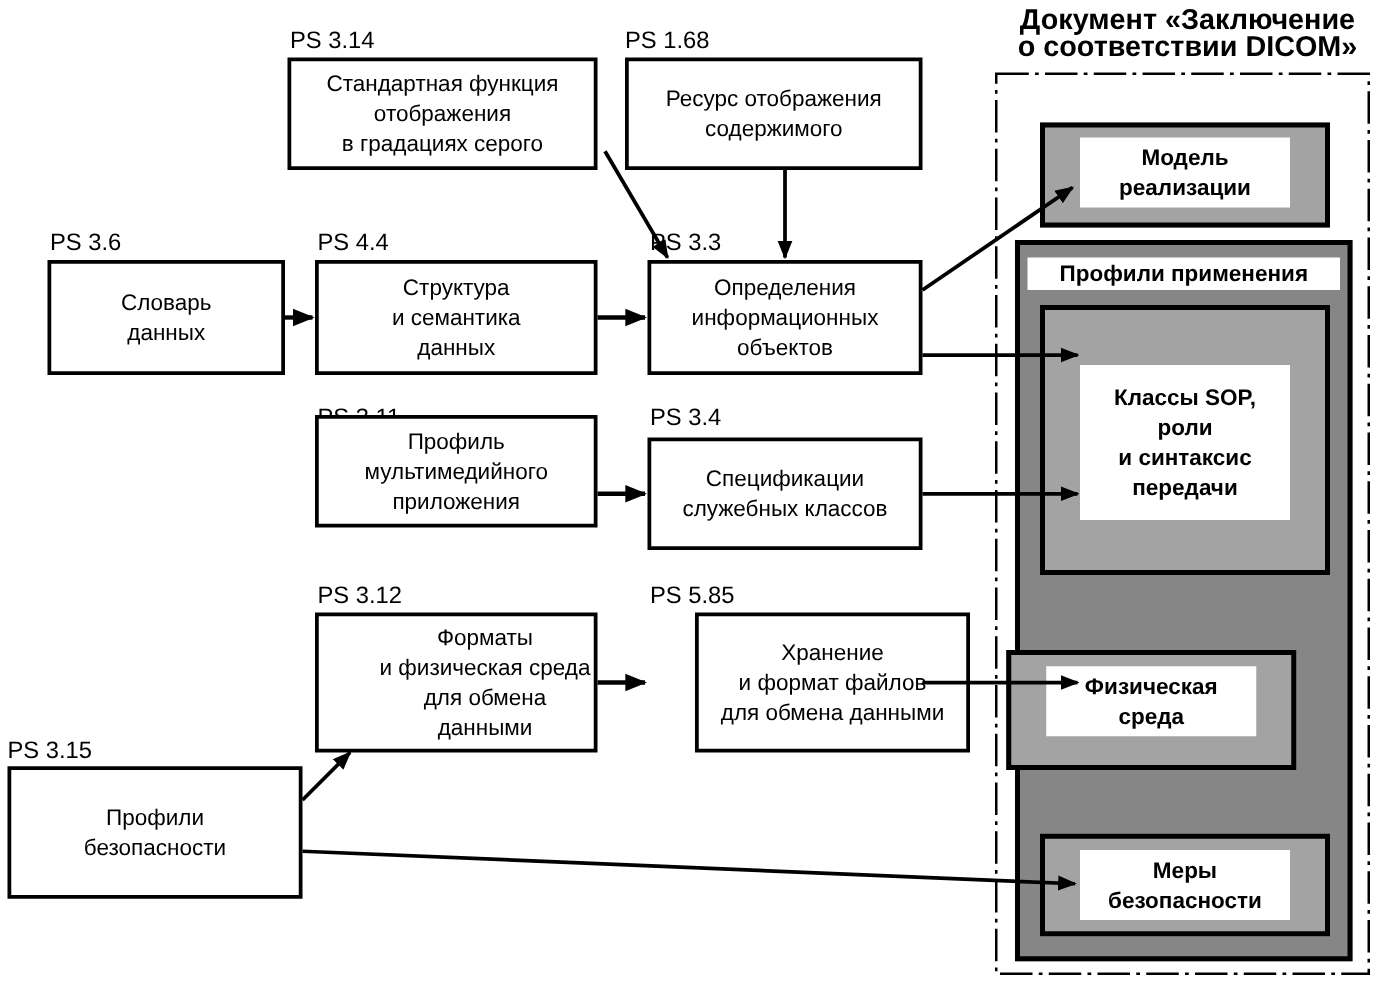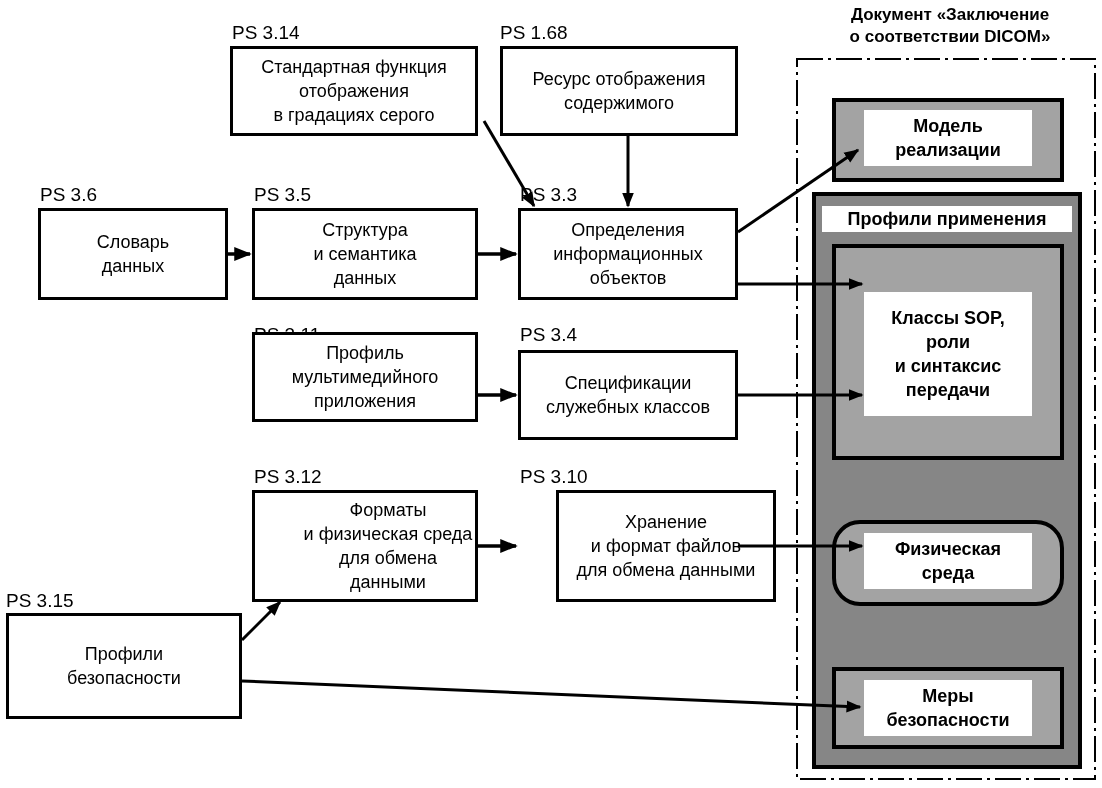--- a/index.html
+++ b/index.html
@@ -2,21 +2,21 @@
 <html><head>
 <meta charset="utf-8">
 <style>
   html, body { margin: 0; padding: 0; background: #ffffff; }
   body { width: 1102px; height: 788px; position: relative; overflow: hidden;
          font-family: "Liberation Sans", sans-serif; color: #000; }
   .ps { position: absolute; font-size: 19px; line-height: 22px; white-space: nowrap; }
   .box { position: absolute; box-sizing: border-box; border: 3px solid #000; background: #fff;
          display: flex; align-items: center; justify-content: center; text-align: center; }
   .box .txt { font-size: 18px; line-height: 24px; white-space: pre-line; }
-  .doc-title { position: absolute; font-weight: bold; font-size: 17px; line-height: 22px;
+  .doc-title { position: absolute; font-weight: bold; font-size: 23px; line-height: 22px;
                text-align: center; white-space: pre-line; }
   .gbox { position: absolute; box-sizing: border-box; border: 4px solid #000; background: #a3a3a3; padding-left: 28px; }
   .gbox.dark { background: #868686; }
   .wlabel { position: absolute; background: #fff; font-weight: bold; font-size: 18px; line-height: 24px;
             text-align: center; white-space: pre-line; display: flex; align-items: center; justify-content: center; }
   svg.overlay { position: absolute; left: 0; top: 0; }
 </style>
 </head>
 <body>
 
@@ -36,39 +36,39 @@
   <div class="wlabel" style="left:6px; top:10px; width:250px; height:26px;">Профили применения</div>
 </div>
 
 <div class="gbox" style="left:832px; top:244px; width:232px; height:216px;">
   <div class="wlabel" style="left:28px; top:44px; width:168px; height:124px;text-align:center;">Классы SOP,
 роли
 и синтаксис
 передачи</div>
 </div>
 
-<div class="gbox" style="left:832px; top:520px; width:232px; height:86px;border-radius:28px;">
+<div class="gbox" style="left:805px; top:520px; width:232px; height:96px;">
   <div class="wlabel" style="left:28px; top:9px; width:168px; height:56px;">Физическая
 среда</div>
 </div>
 
 <div class="gbox" style="left:832px; top:667px; width:232px; height:82px;">
   <div class="wlabel" style="left:28px; top:9px; width:168px; height:56px;">Меры
 безопасности</div>
 </div>
 
 <div class="ps" style="left:232px; top:22px; width:244px;">PS 3.14</div>
 <div class="ps" style="left:500px; top:22px; width:236px;">PS 1.68</div>
 <div class="ps" style="left:40px; top:184px; width:186px;">PS 3.6</div>
-<div class="ps" style="left:254px; top:184px; width:222px;">PS 3.5</div>
+<div class="ps" style="left:254px; top:184px; width:222px;">PS 4.4</div>
 <div class="ps" style="left:520px; top:184px; width:214px;">PS 3.3</div>
 <div class="ps" style="left:254px; top:324px; width:222px;">PS 3.11</div>
 <div class="ps" style="left:520px; top:324px; width:214px;">PS 3.4</div>
 <div class="ps" style="left:254px; top:466px; width:222px;">PS 3.12</div>
-<div class="ps" style="left:520px; top:466px; width:214px;">PS 3.10</div>
+<div class="ps" style="left:520px; top:466px; width:214px;">PS 5.85</div>
 <div class="ps" style="left:6px; top:590px; width:208px;">PS 3.15</div>
 
 <div class="box" style="left:230px; top:46px; width:248px; height:90px;">
   <span class="txt">Стандартная функция
 отображения
 в градациях серого</span>
 </div>
 <div class="box" style="left:500px; top:46px; width:238px; height:90px;">
   <span class="txt">Ресурс отображения
 содержимого</span>

